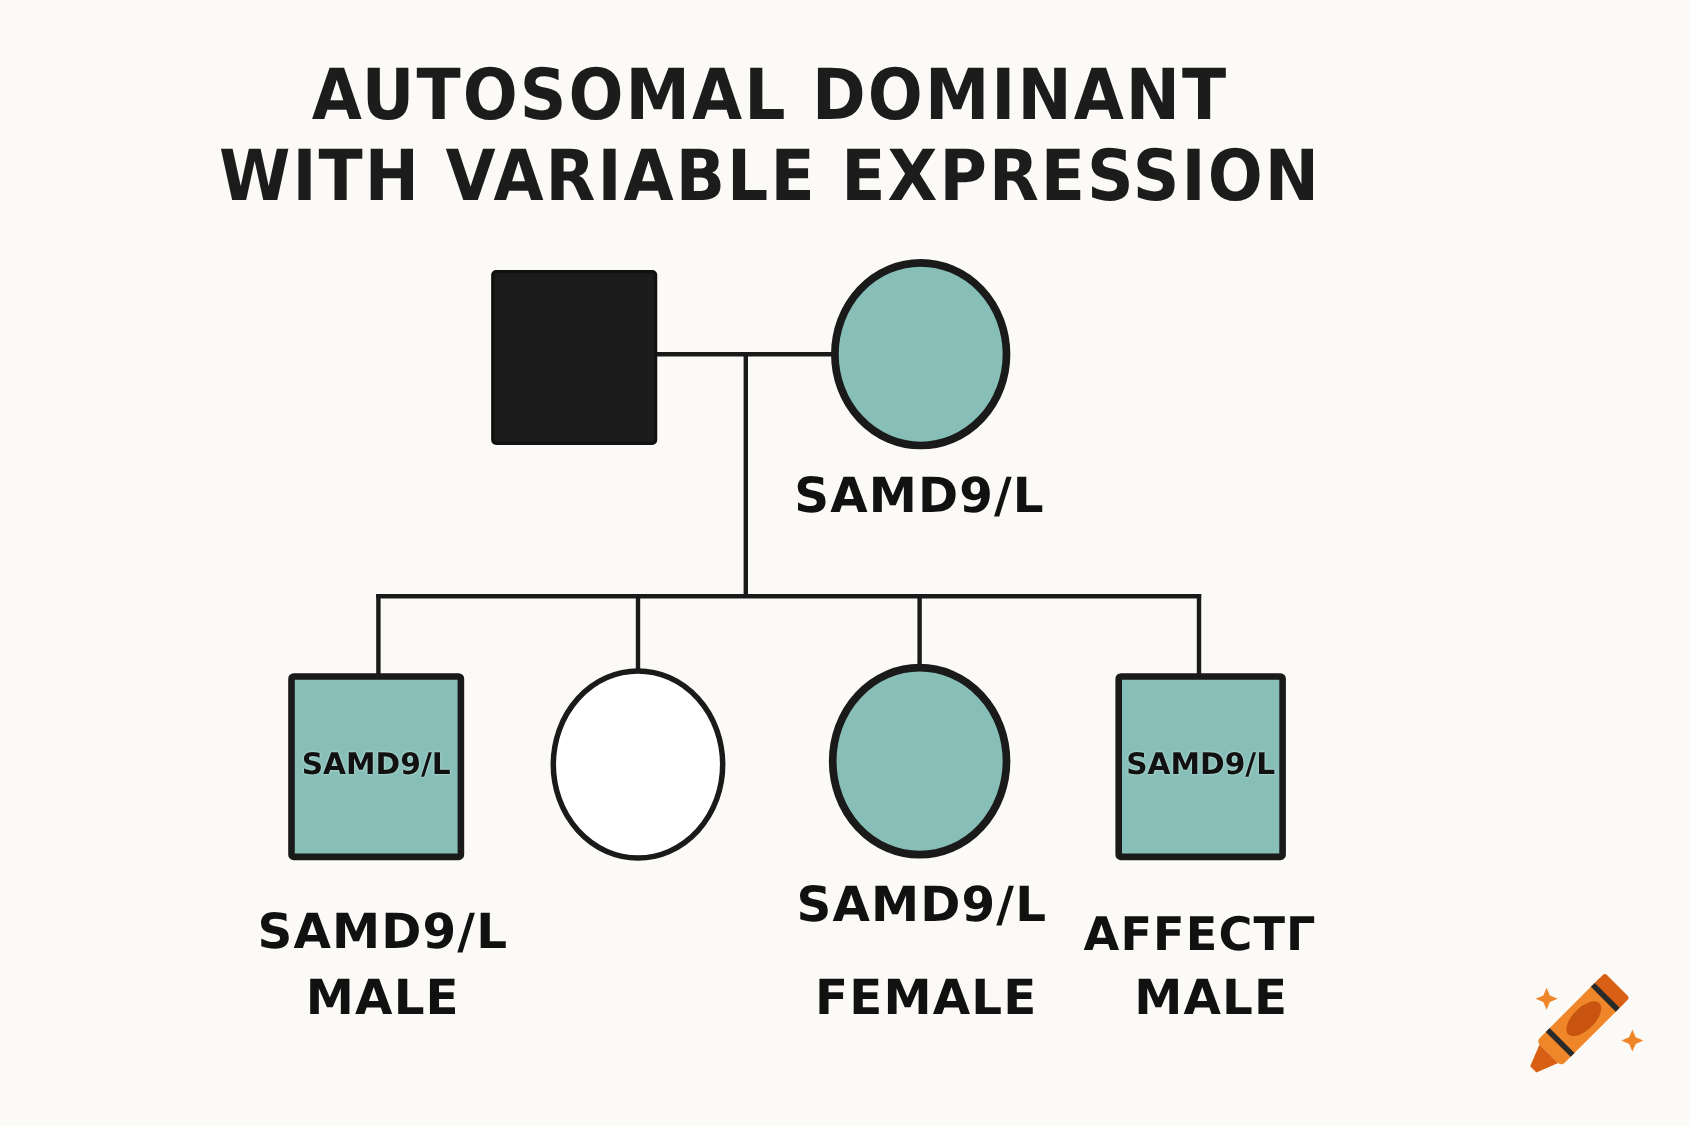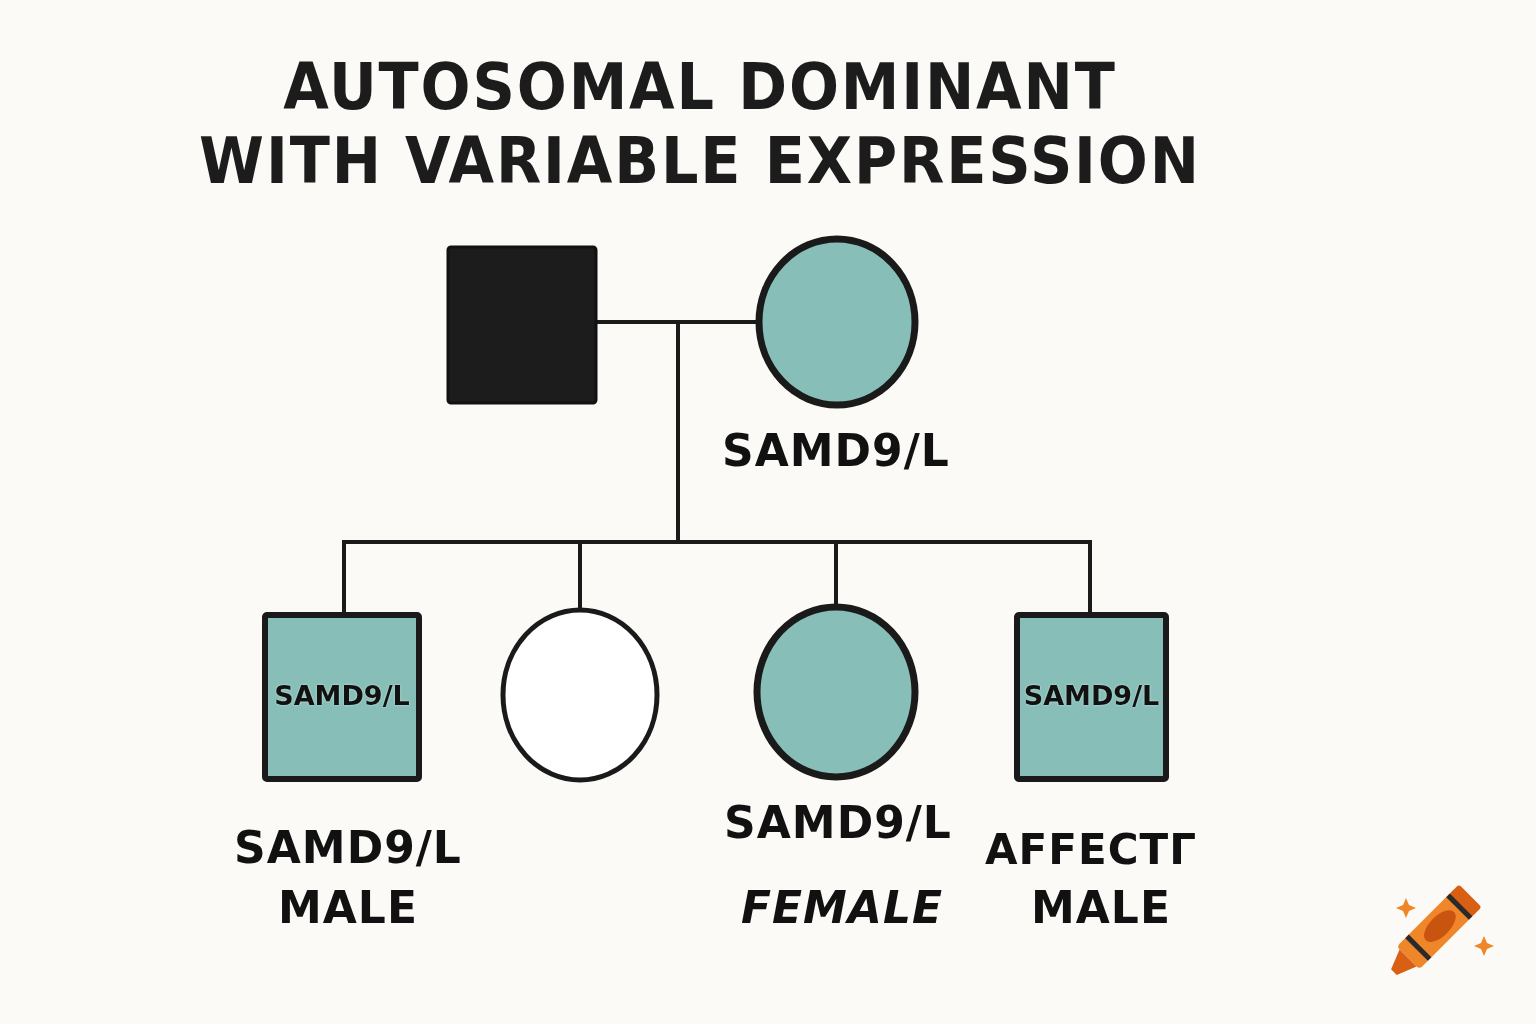--- a/index.html
+++ b/index.html
@@ -60,21 +60,21 @@
 
 <div class="lbl" style="left:722px; top:425px; font-size:44px;">SAMD9/L</div>
 
 <div class="inbox" style="left:266px; top:680px; width:152px;">SAMD9/L</div>
 <div class="inbox" style="left:1018px; top:680px; width:147px;">SAMD9/L</div>
 
 <div class="lbl" style="left:218px; top:822px; width:260px; font-size:44px;">SAMD9/L</div>
 <div class="lbl" style="left:218px; top:882px; width:260px; font-size:44px;">MALE</div>
 
 <div class="lbl" style="left:708px; top:797px; width:260px; font-size:44px;">SAMD9/L</div>
-<div class="lbl" style="left:712px; top:882px; width:260px; font-size:44px;font-style:italic;">FEMALE</div>
+<div class="lbl" style="left:712px; top:882px; width:260px; font-size:44px;">FEMALE</div>
 
 <div class="lbl" style="left:980px; top:825px; width:222px; font-size:42px;">AFFECTΓ</div>
 <div class="lbl" style="left:990px; top:882px; width:222px; font-size:44px;">MALE</div>
 
 <svg class="crayon" width="130" height="120" viewBox="0 0 130 120">
   <g transform="translate(62,58) rotate(-45)">
     <rect x="-48" y="-16" width="84" height="32" rx="4" fill="#f0862a"></rect>
     <rect x="26" y="-16" width="14" height="32" rx="3" fill="#d85f14"></rect>
     <rect x="22" y="-16" width="5" height="32" fill="#2a2a2a"></rect>
     <rect x="-36" y="-16" width="5" height="32" fill="#2a2a2a"></rect>

